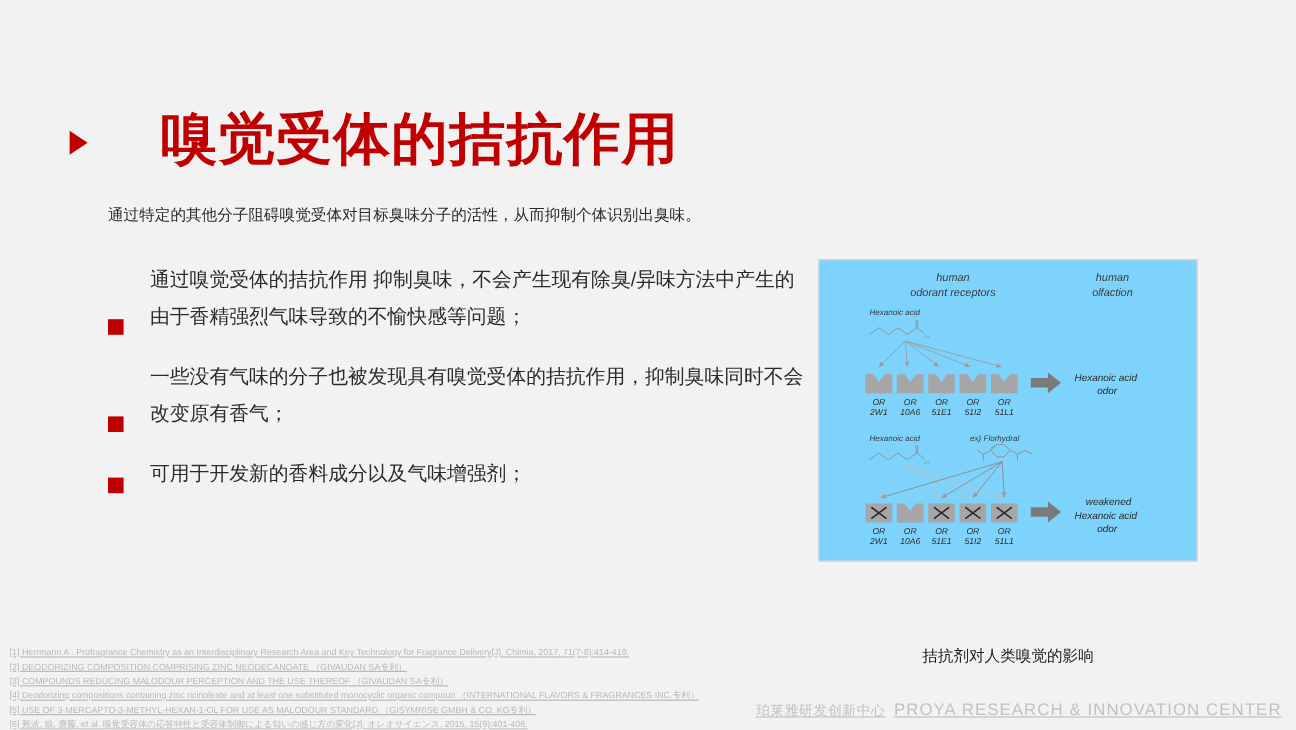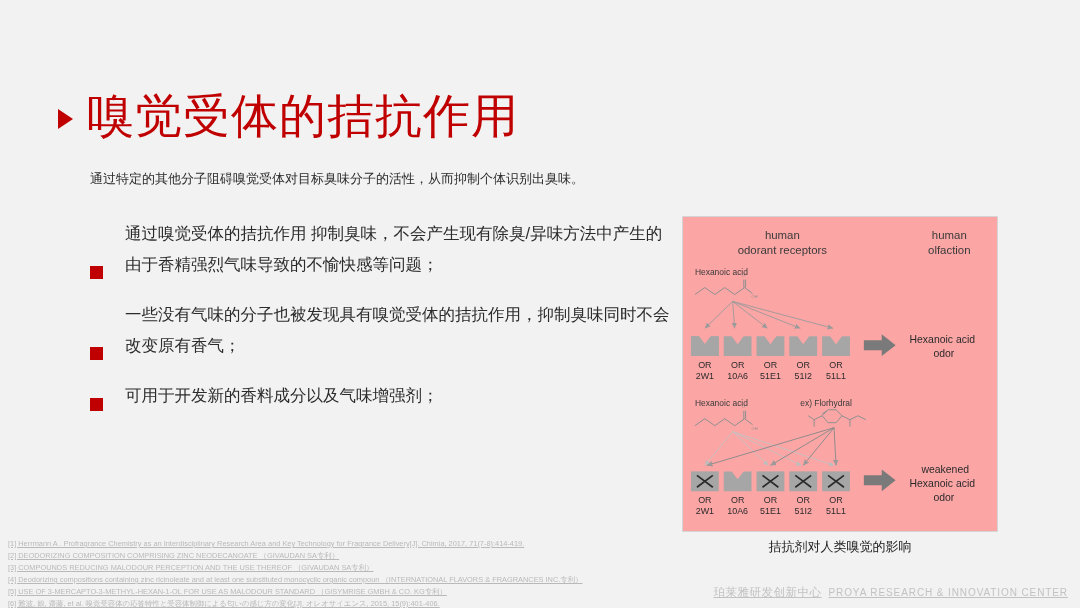--- a/index.html
+++ b/index.html
@@ -14,22 +14,22 @@
   
   .title-row{position:absolute;left:58px;top:92px;display:flex;align-items:center;}
   .title-marker{
     width:0;height:0;
     border-left:15px solid #c00000;
     border-top:10px solid transparent;
     border-bottom:10px solid transparent;
     margin-right:14px;margin-top:6px;
   }
   .title-text{
-    font-size:47px;font-weight:normal;color:#c00000;
-    letter-spacing:1px;line-height:1;white-space:nowrap;
+    font-size:47px;font-weight:bold;color:#c00000;
+    letter-spacing:1px;line-height:1;white-space:nowrap;margin-left:47px;
   }
 
   
   .subtitle{
     position:absolute;left:90px;top:170px;
     font-size:13px;color:#2b2b2b;white-space:nowrap;
   }
 
   
   .bullets{position:absolute;left:90px;top:218px;width:580px;}
@@ -38,44 +38,45 @@
     width:13px;height:13px;background:#c00000;
     flex:0 0 13px;margin-top:7px;margin-right:22px;
   }
   .bullet-text{
     font-size:16.5px;color:#2b2b2b;line-height:1.85;
   }
 
   
   .figure{
     position:absolute;left:682px;top:216px;
-    width:316px;height:316px;
-    background:#fca5a5;border:1px solid #d5d5d5;
+    width:316px;height:252px;
+    background:#7dd3fc;border:1px solid #d5d5d5;
     box-sizing:border-box;
+    font-style:italic;
   }
   .fig-caption{
     position:absolute;left:682px;top:538px;width:316px;
     text-align:center;font-size:13px;font-weight:normal;color:#1c1c1c;
   }
   .fig-svg{display:block;width:100%;height:100%;}
 
   
   .refs{
     position:absolute;left:8px;top:538px;width:690px;
     color:#b9b9b9;font-size:7.4px;line-height:1.62;
   }
   .refs div{white-space:nowrap;overflow:hidden;text-decoration:underline;}
 
   
   .brand{
     position:absolute;right:12px;bottom:8px;
     display:flex;align-items:baseline;color:#c2c2c2;text-decoration:underline;
   }
   .brand-cn{font-size:11.5px;letter-spacing:0.5px;}
-  .brand-en{font-size:10px;letter-spacing:0.9px;margin-left:7px;text-align:right;}
+  .brand-en{font-size:14px;letter-spacing:0.9px;margin-left:7px;text-align:right;}
 </style>
 </head>
 <body>
 
 <div class="slide">
 
   <div class="title-row">
     <div class="title-marker"></div>
     <div class="title-text">嗅觉受体的拮抗作用</div>
   </div>

